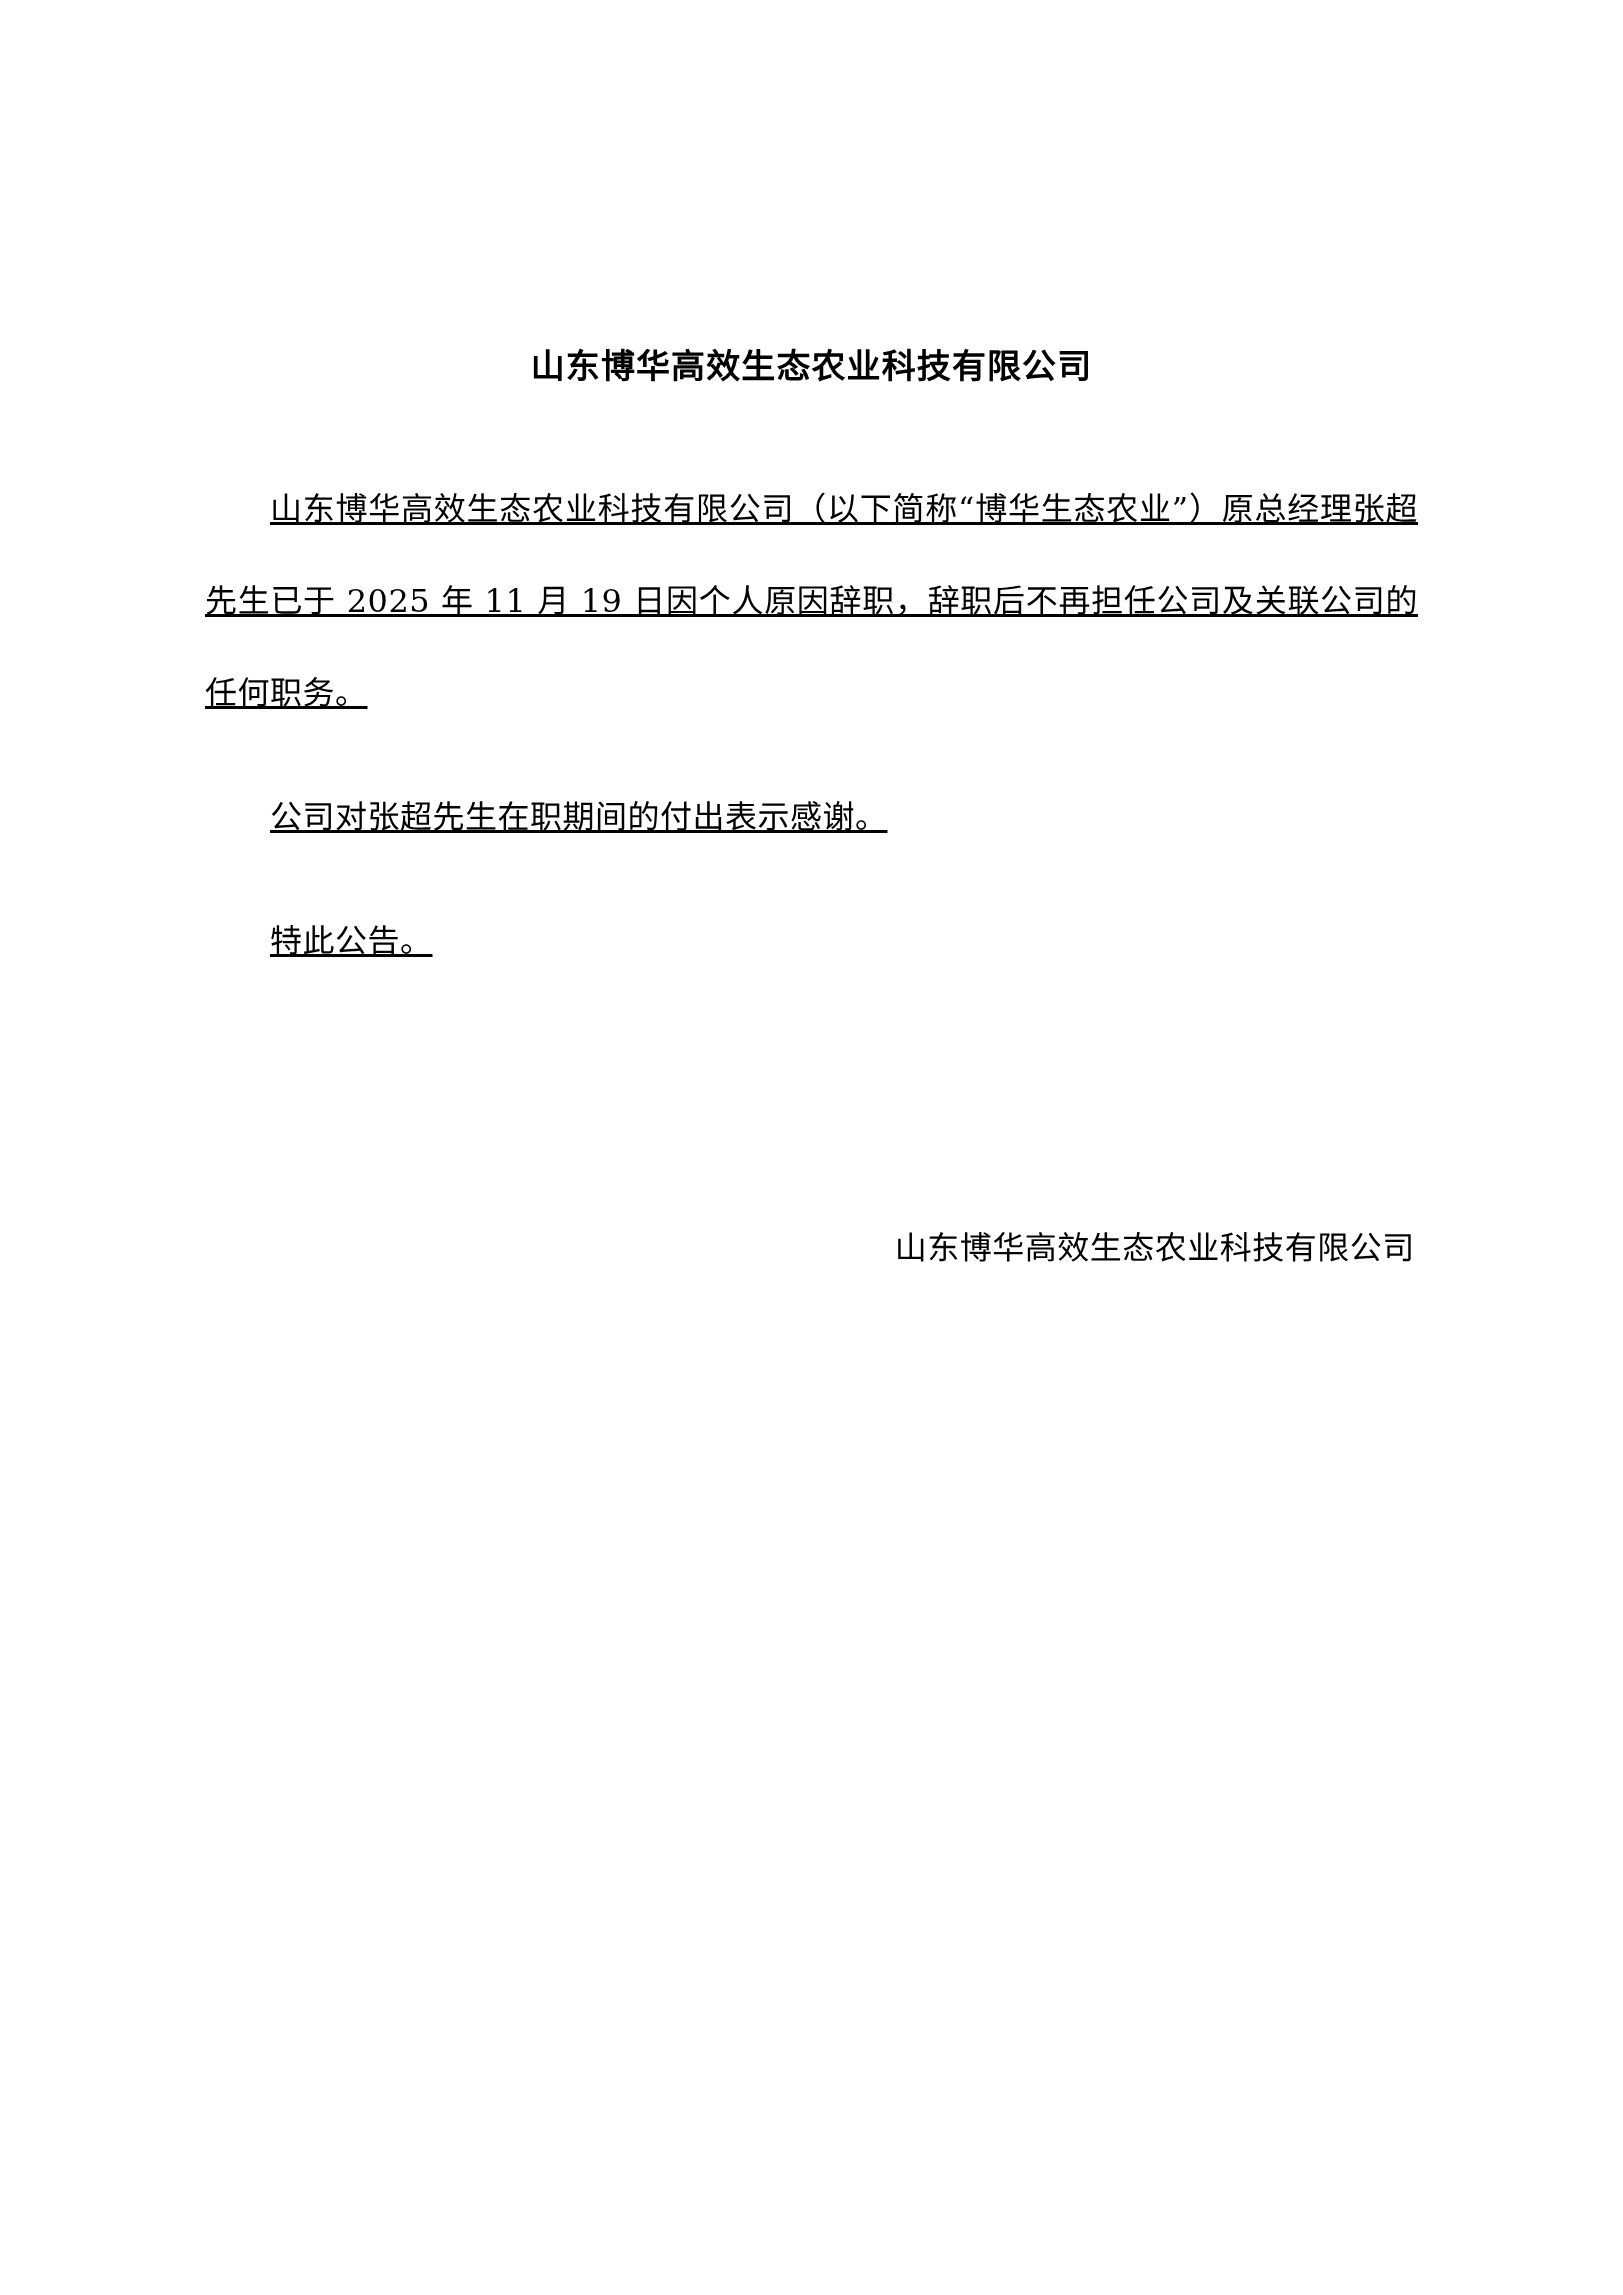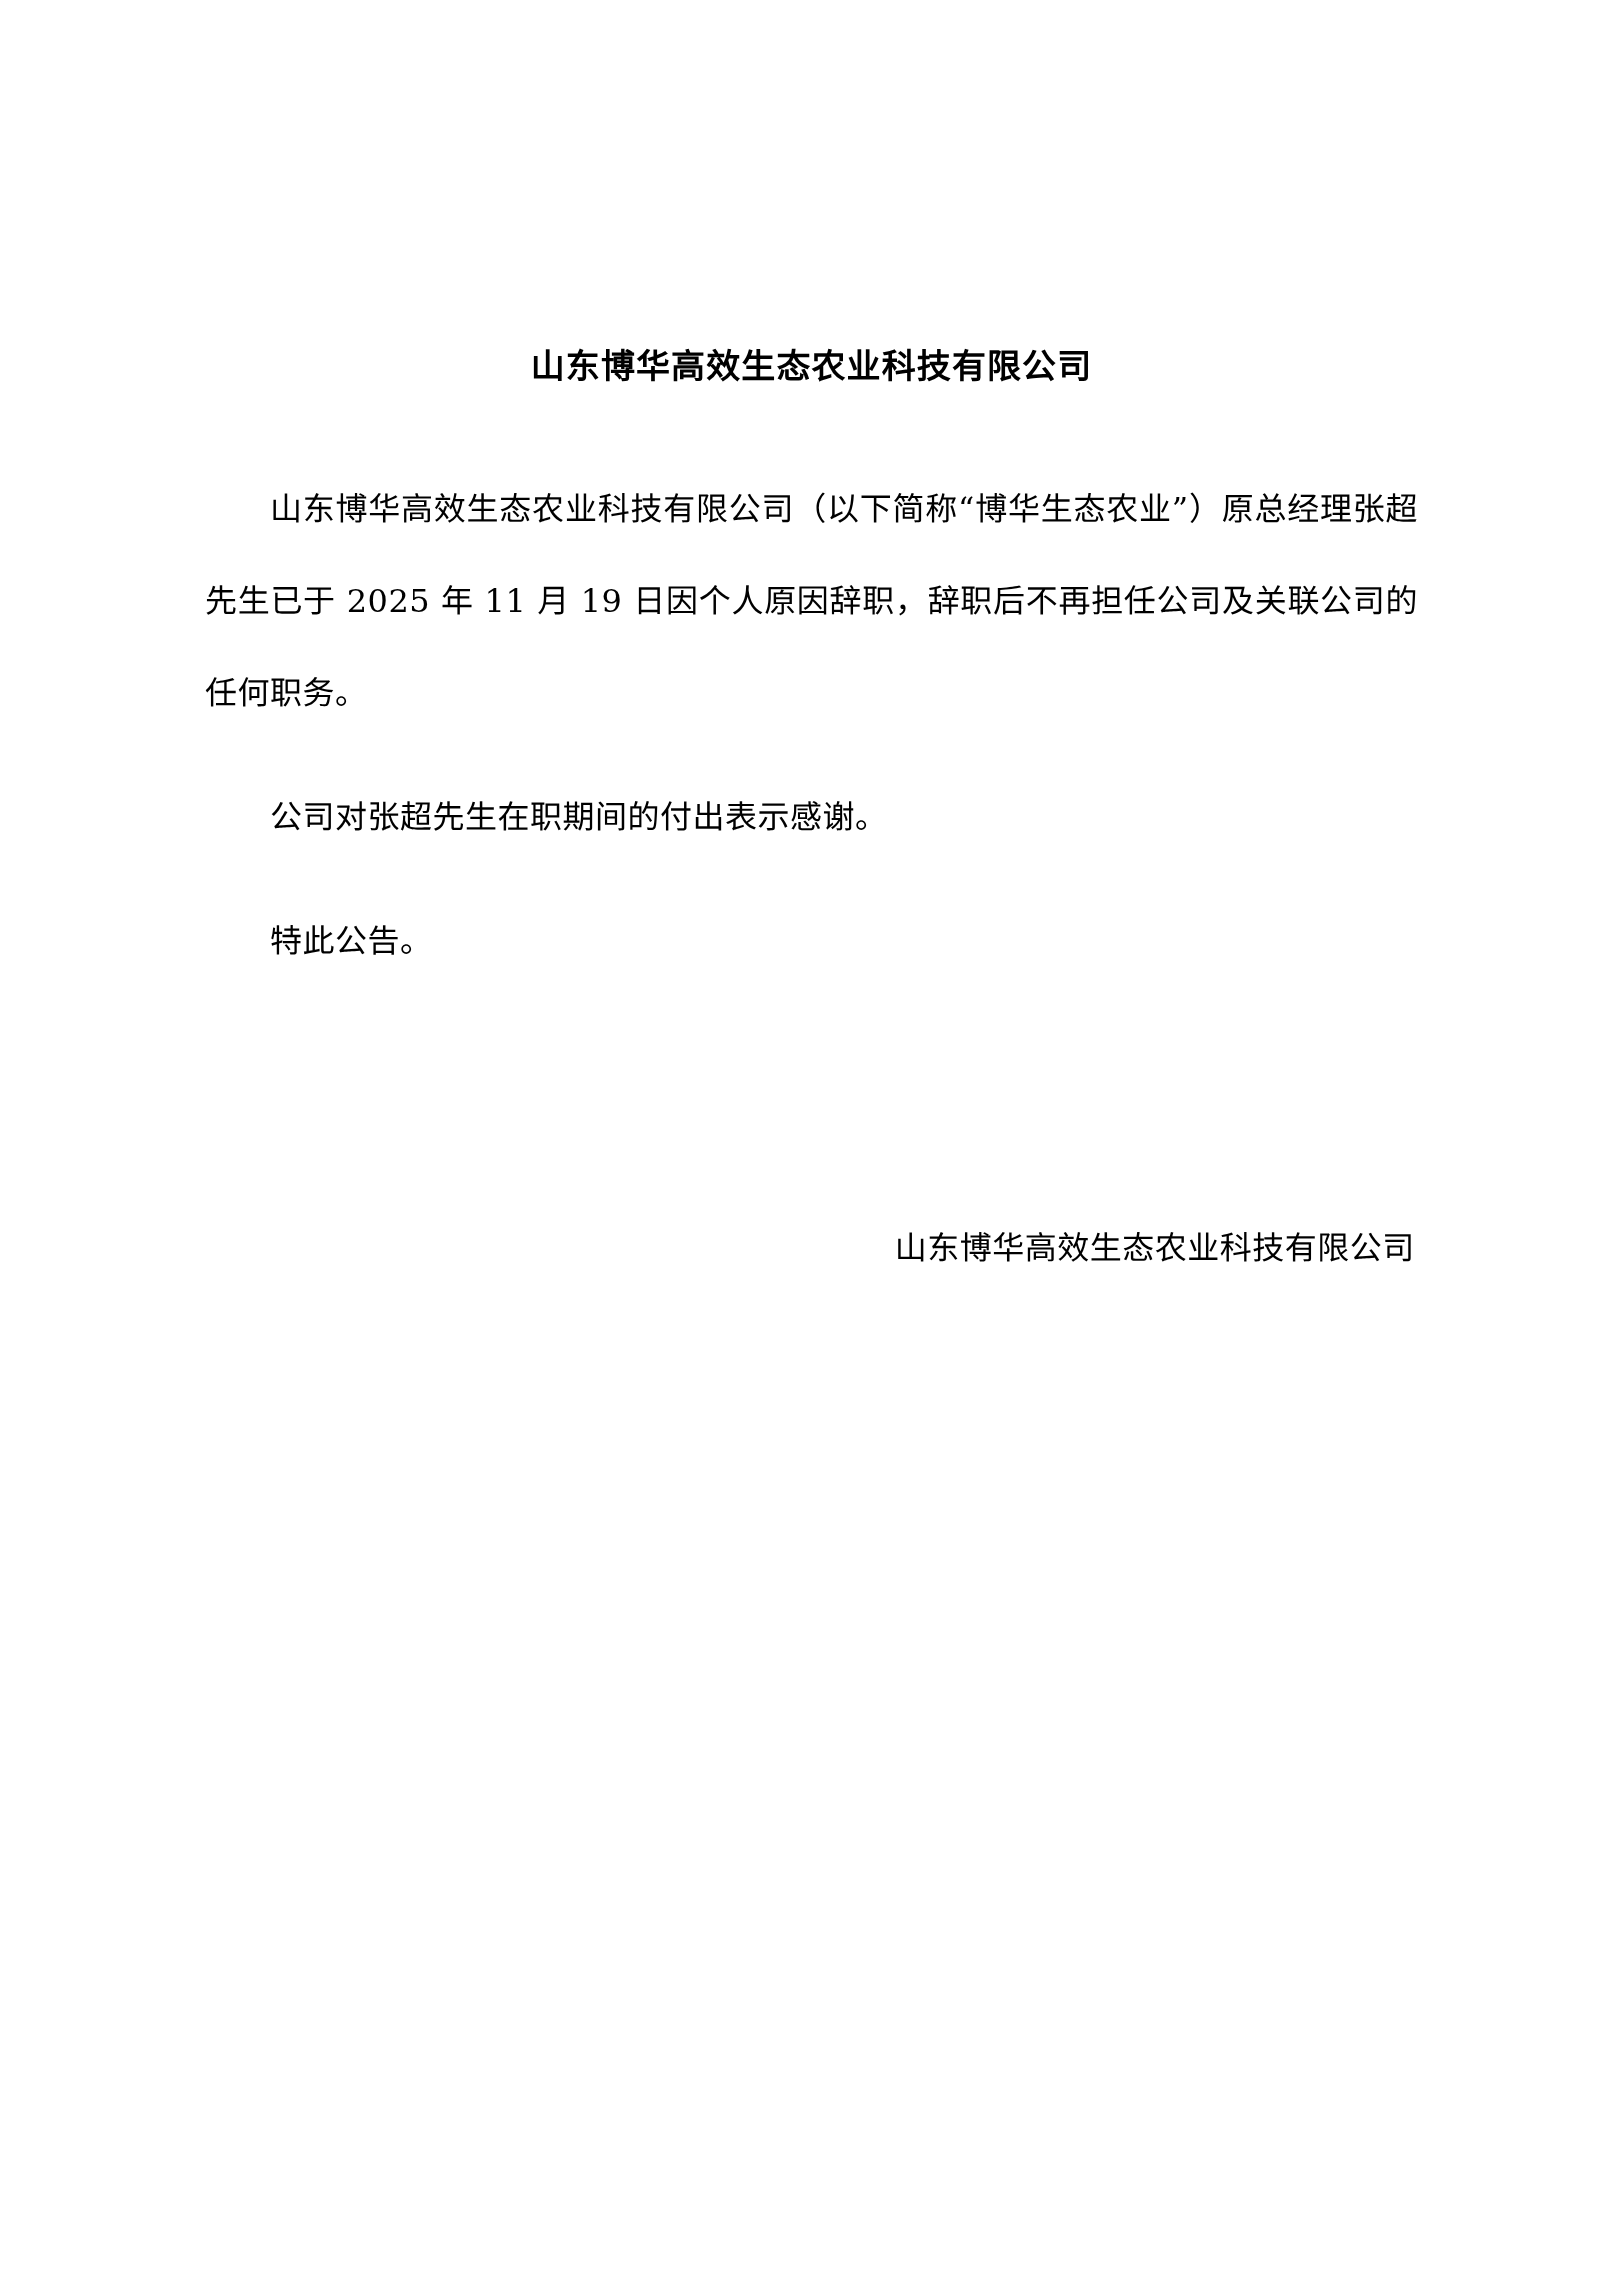--- a/index.html
+++ b/index.html
@@ -44,20 +44,21 @@
   }
   .para {
     font-size: 32px;
     line-height: 92px;
     text-align: justify;
     text-justify: inter-ideograph;
     letter-spacing: 0.5px;
   }
   .indent {
     text-indent: 65px;
+    text-decoration: underline;
   }
   .sign-block {
     margin-top: 215px;
     text-align: right;
     padding-right: 3.3px;
   }
   .sign-line {
     font-size: 32px;
     line-height: 92px;
     letter-spacing: 0.5px;

